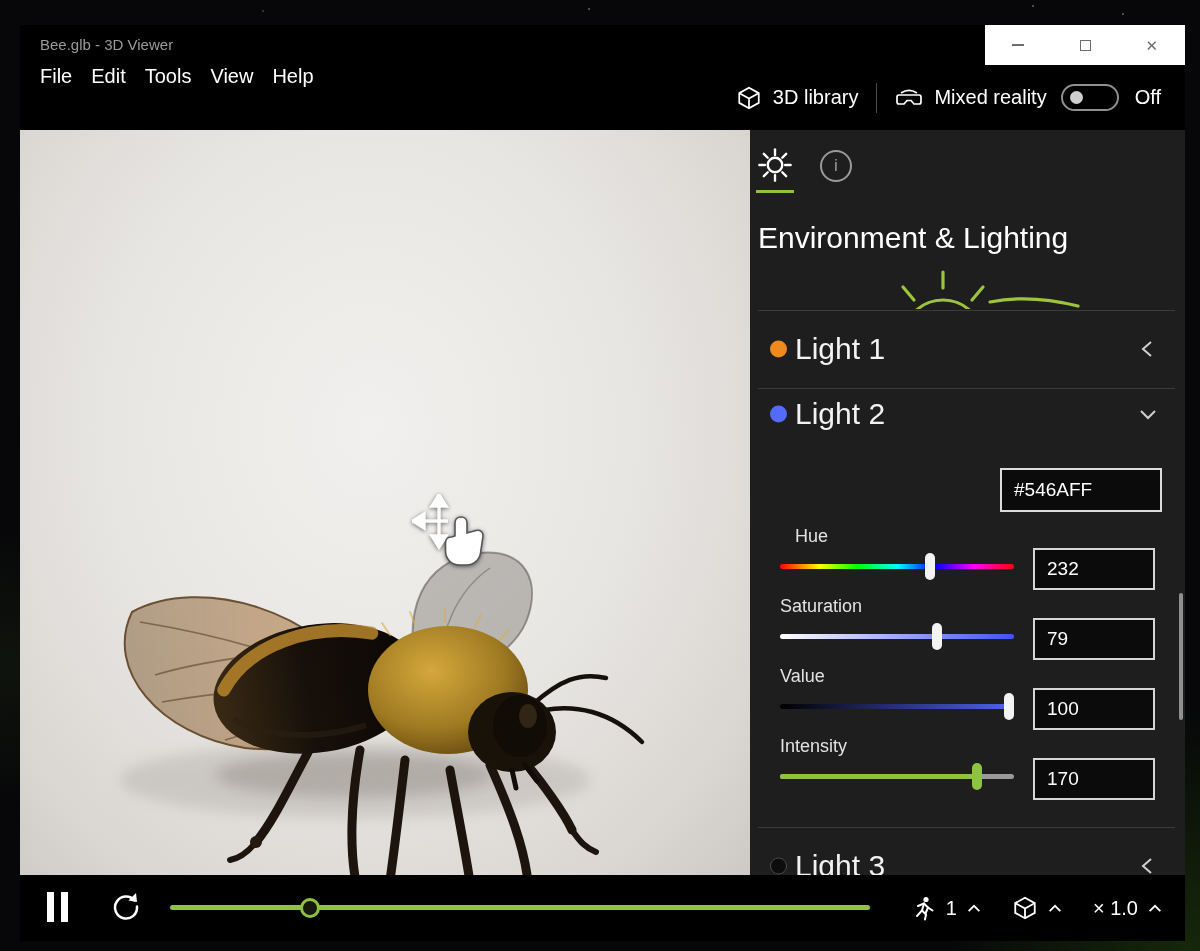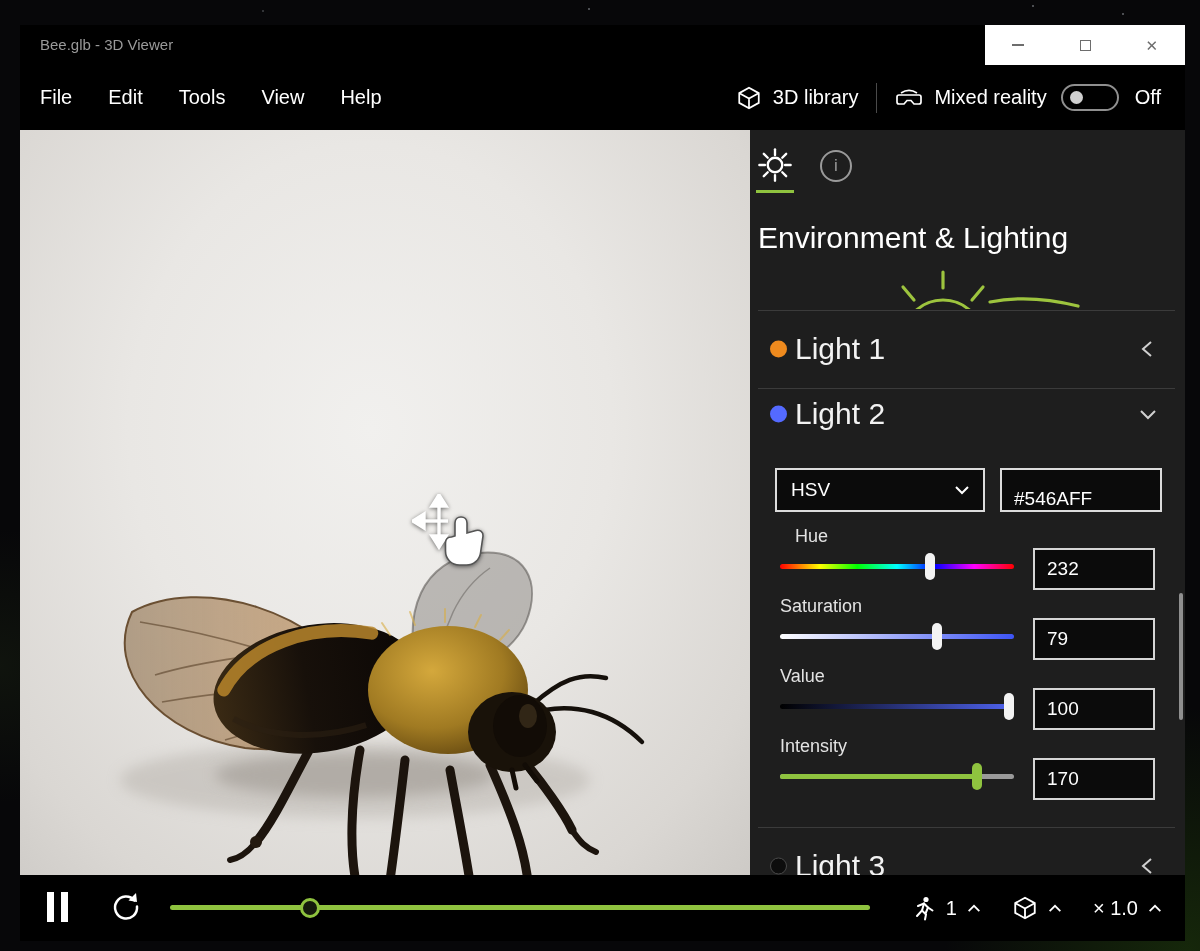--- a/index.html
+++ b/index.html
@@ -20,21 +20,21 @@
   #titlebar { position:absolute; left:0; top:0; width:100%; height:40px; background:#000; }
   #window-title { position:absolute; left:20px; top:0; line-height:40px; font-size:15px; color:#9a9a9a; }
   #caption { position:absolute; right:0; top:0; width:200px; height:40px; background:#fff; display:flex; }
   .cap-btn { flex:1; display:flex; align-items:center; justify-content:center; color:#6d6d6d; cursor:default; }
   .min-glyph { width:12px; height:2px; background:#6d6d6d; }
   .max-glyph { width:11px; height:11px; border:1.5px solid #6d6d6d; }
   .close-glyph { font-size:15px; line-height:1; }
 
   
   #menubar { position:absolute; left:0; top:40px; width:100%; height:65px; background:#000; color:#fff; }
-  #menu-items { position:absolute; left:20px; top:0; height:65px; display:flex; align-items:center; gap:36px; font-size:20px; }
+  #menu-items { position:absolute; left:20px; top:0; height:65px; display:flex; align-items:flex-start; gap:19px; font-size:20px; }
   #menu-right { position:absolute; right:24px; top:0; height:65px; display:flex; align-items:center; font-size:20px; }
   .menu-sep { width:1px; height:30px; background:#4a4a4a; margin:0 18px; }
   #mr-toggle { width:58px; height:27px; border:2px solid #8f8f8f; border-radius:15px; position:relative; margin-left:14px; }
   #mr-toggle-thumb { position:absolute; left:7px; top:5px; width:13px; height:13px; border-radius:50%; background:#cfcfcf; }
   #mr-off-label { margin-left:16px; }
 
   
   #viewport { position:absolute; left:0; top:105px; width:730px; height:745px;
     background: radial-gradient(ellipse at 48% 40%, #f1f0ee 0%, #e9e7e4 45%, #dad7d3 82%, #cdcac6 100%); }
   #bee-svg { position:absolute; left:0; top:0; }
@@ -260,28 +260,22 @@
     <div class="divider" style="top:258px"></div>
 
     <div class="light-row" style="top:251px;height:66px;">
       <span class="light-dot" style="background: rgb(84, 106, 255);"></span>
       <span class="light-label">Light 2</span>
       <svg class="row-chev" width="22" height="22" viewBox="0 0 22 22" fill="none" stroke="#d0d0d0" stroke-width="2">
         <polyline points="4,8 11,15 18,8"></polyline>
       </svg>
     </div>
 
-    <div class="select-box" style="left:25px;top:338px;width:210px;">
-      <span style="padding-left:14px;">HSV</span>
-      <svg style="position:absolute;right:12px;" width="18" height="12" viewBox="0 0 18 12" fill="none" stroke="#fff" stroke-width="2">
-        <polyline points="3,3 9,9 15,3"></polyline>
-      </svg>
-    </div>
-
-    <div class="select-box" style="left:250px;top:338px;width:162px;align-items:flex-end;">
+
+    <div class="select-box" style="left:250px;top:338px;width:162px;">
       <span style="padding-left:12px;">#546AFF</span>
     </div>
 
     <div class="slider-label" style="left:45px;top:396px;">Hue</div>
     <div class="slider-track" style="left:30px;top:434px;background:linear-gradient(90deg,#f00 0%,#ff0 17%,#0f0 33%,#0ff 50%,#00f 66%,#f0f 83%,#f00 100%);">
       <div class="slider-thumb" style="left: 64%;"></div>
     </div>
     <div class="vbox" style="left:283px;top:418px;">
       <span>232</span>
     </div>

